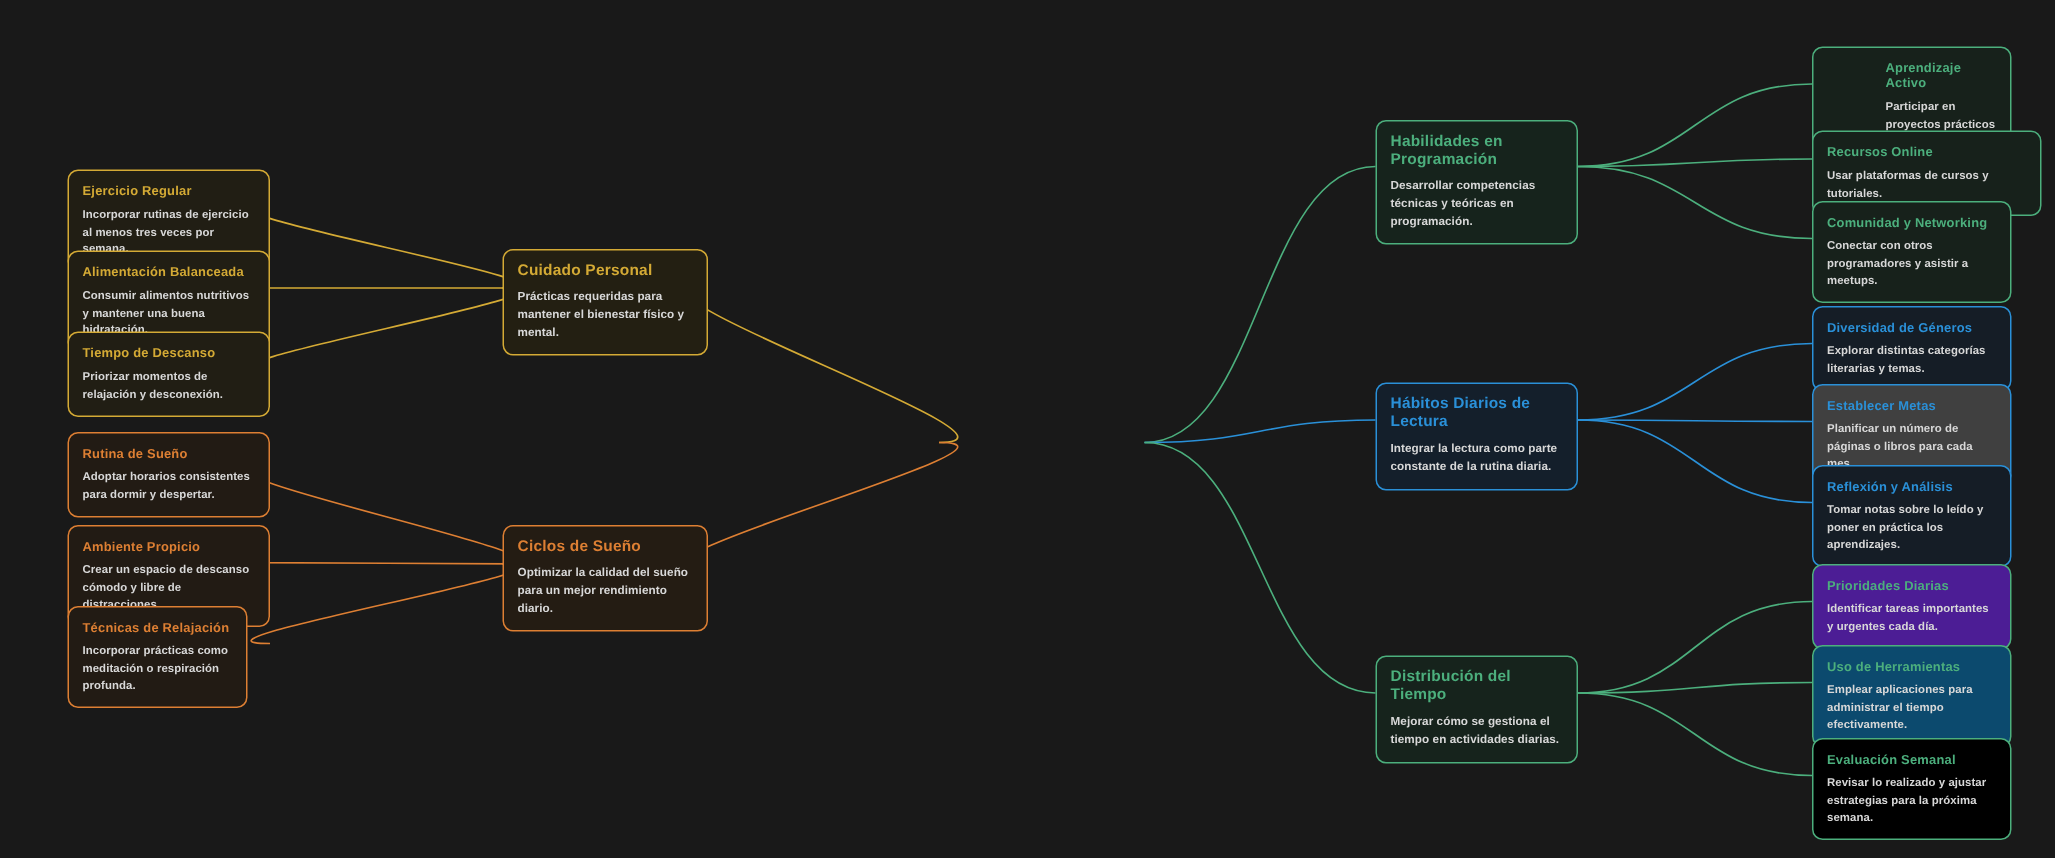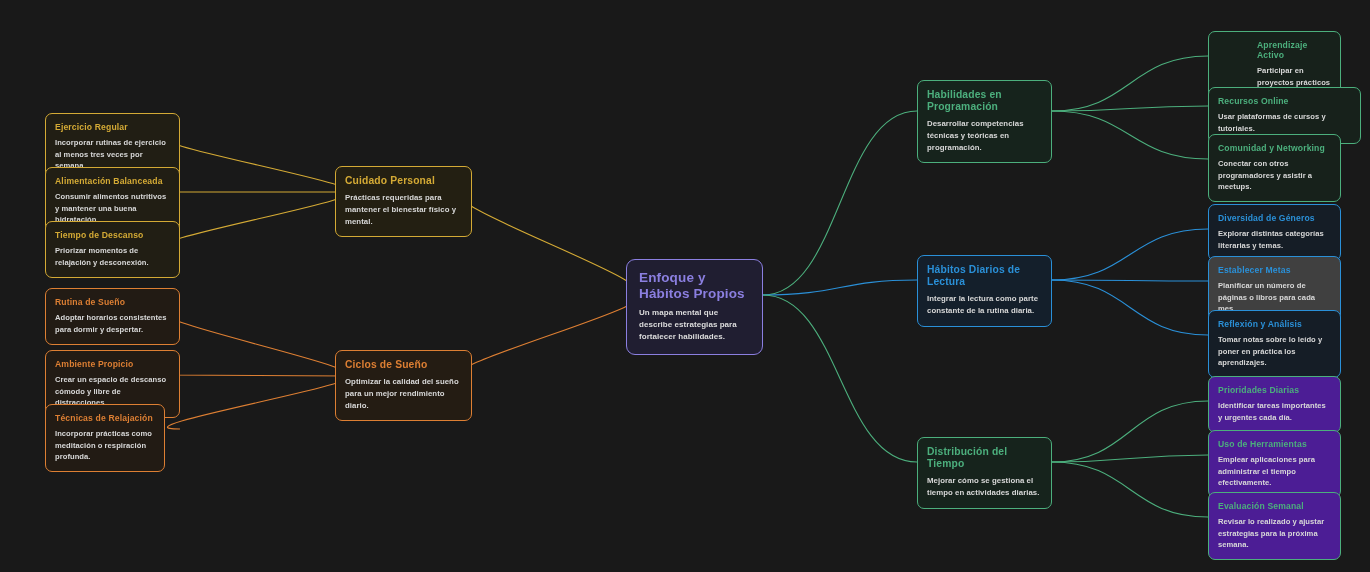--- a/index.html
+++ b/index.html
@@ -64,24 +64,20 @@
       <path d="M 1052 111 C 1130 111, 1130 159, 1208 159" fill="none" stroke="#4caf7d" stroke-width="1.1"></path>
       <path d="M 763 295 C 840 295, 840 280, 917 280" fill="none" stroke="#2a90d8" stroke-width="1.1"></path>
       <path d="M 1052 280 C 1130 280, 1130 229, 1208 229" fill="none" stroke="#2a90d8" stroke-width="1.1"></path>
       <path d="M 1052 280 C 1130 280, 1130 281, 1208 281" fill="none" stroke="#2a90d8" stroke-width="1.1"></path>
       <path d="M 1052 280 C 1130 280, 1130 335, 1208 335" fill="none" stroke="#2a90d8" stroke-width="1.1"></path>
       <path d="M 763 295 C 840 295, 840 462, 917 462" fill="none" stroke="#4caf7d" stroke-width="1.1"></path>
       <path d="M 1052 462 C 1130 462, 1130 401, 1208 401" fill="none" stroke="#4caf7d" stroke-width="1.1"></path>
       <path d="M 1052 462 C 1130 462, 1130 455, 1208 455" fill="none" stroke="#4caf7d" stroke-width="1.1"></path>
       <path d="M 1052 462 C 1130 462, 1130 517, 1208 517" fill="none" stroke="#4caf7d" stroke-width="1.1"></path>
     </svg>
-<div class="node root" style="left: 626px; top: 259px; width: 137px; min-height: 72px; background: rgb(32, 30, 49); border-color: rgb(139, 127, 224);">
-      <div class="title" style="color: rgb(139, 127, 224);">Enfoque y Hábitos Propios</div>
-      <div class="desc">Un mapa mental que describe estrategias para fortalecer habilidades.</div>
-    </div>
     <div class="node branch" style="left: 335px; top: 166px; width: 137px; min-height: 52px; background: rgb(35, 31, 18); border-color: rgb(212, 170, 53);">
       <div class="title" style="color: rgb(212, 170, 53);">Cuidado Personal</div>
       <div class="desc">Prácticas requeridas para mantener el bienestar físico y mental.</div>
     </div>
     <div class="node leaf" style="left: 45px; top: 113px; width: 135px; min-height: 50px; background: rgb(33, 30, 20); border-color: rgb(212, 170, 53);">
       <div class="title" style="color: rgb(212, 170, 53);">Ejercicio Regular</div>
       <div class="desc">Incorporar rutinas de ejercicio al menos tres veces por semana.</div>
     </div>
     <div class="node leaf" style="left: 45px; top: 167px; width: 135px; min-height: 50px; background: rgb(33, 30, 20); border-color: rgb(212, 170, 53);">
       <div class="title" style="color: rgb(212, 170, 53);">Alimentación Balanceada</div>
@@ -140,21 +136,21 @@
       <div class="desc">Tomar notas sobre lo leído y poner en práctica los aprendizajes.</div>
     </div>
     <div class="node branch" style="left: 917px; top: 437px; width: 135px; min-height: 50px; background: rgb(22, 35, 28); border-color: rgb(76, 175, 125);">
       <div class="title" style="color: rgb(76, 175, 125);">Distribución del Tiempo</div>
       <div class="desc">Mejorar cómo se gestiona el tiempo en actividades diarias.</div>
     </div>
     <div class="node leaf" style="left: 1208px; top: 376px; width: 133px; min-height: 50px; background: #4c1d95; border-color: rgb(76, 175, 125);">
       <div class="title" style="color: rgb(76, 175, 125);">Prioridades Diarias</div>
       <div class="desc">Identificar tareas importantes y urgentes cada día.</div>
     </div>
-    <div class="node leaf" style="left: 1208px; top: 430px; width: 133px; min-height: 50px; background: #4c1d95; border-color: rgb(76, 175, 125);">
+    <div class="node leaf" style="left: 1208px; top: 430px; width: 133px; min-height: 50px; background: #0c4a6e; border-color: rgb(76, 175, 125);">
       <div class="title" style="color: rgb(76, 175, 125);">Uso de Herramientas</div>
       <div class="desc">Emplear aplicaciones para administrar el tiempo efectivamente.</div>
     </div>
-    <div class="node leaf" style="left: 1208px; top: 492px; width: 133px; min-height: 50px; background: #4c1d95; border-color: rgb(76, 175, 125);">
+    <div class="node leaf" style="left: 1208px; top: 492px; width: 133px; min-height: 50px; background: #000000; border-color: rgb(76, 175, 125);">
       <div class="title" style="color: rgb(76, 175, 125);">Evaluación Semanal</div>
       <div class="desc">Revisar lo realizado y ajustar estrategias para la próxima semana.</div>
     </div>
   </div>
 
 </body></html>

